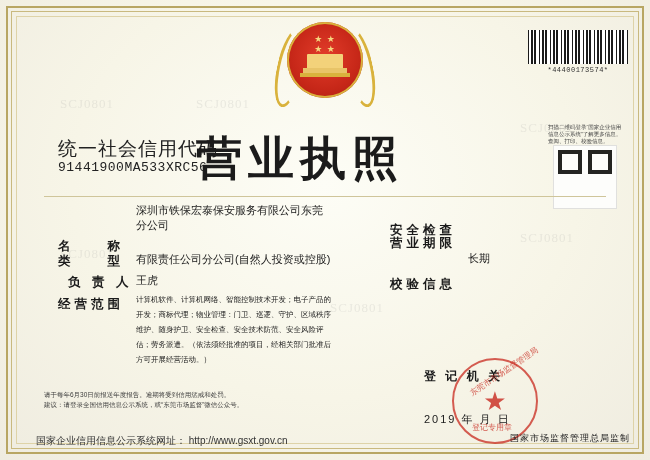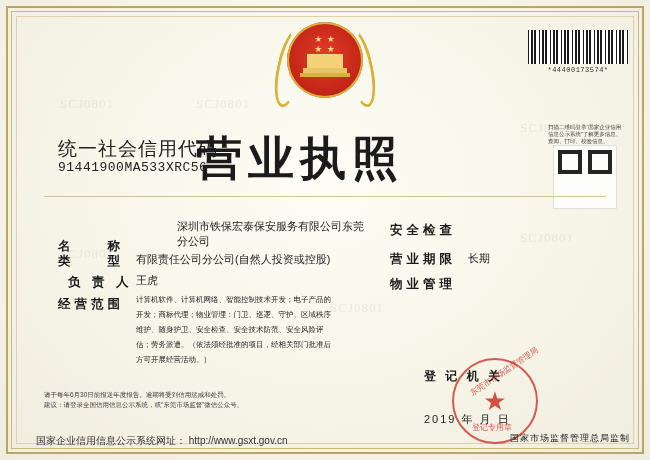--- a/index.html
+++ b/index.html
@@ -227,37 +227,37 @@
   <div class="qr-label">扫描二维码登录“国家企业信用信息公示系统”了解更多信息。 查阅、打印、校验信息。</div>
   <div class="qr"></div>
 
   <div class="code-label">统一社会信用代码</div>
   <div class="code-value">91441900MA533XRC56</div>
   <div class="main-title">营业执照</div>
 
   <div class="sep"></div>
 
   <div class="field-label" style="left:58px;top:222px;margin-top:16px;">名　　称</div>
-  <div class="field-value" style="left:136px;top:219px;width:190px;margin-left:41px;">深圳市铁保宏泰保安服务有限公司东莞分公司</div>
+  <div class="field-value" style="left:136px;top:203px;width:190px;">深圳市铁保宏泰保安服务有限公司东莞分公司</div>
 
   <div class="field-label" style="left:58px;top:253px;">类　　型</div>
   <div class="field-value" style="left:136px;top:252px;width:200px;">有限责任公司分公司(自然人投资或控股)</div>
 
   <div class="field-label" style="left:68px;top:274px;">负 责 人</div>
   <div class="field-value" style="left:136px;top:273px;width:200px;">王虎</div>
 
   <div class="field-label" style="left:58px;top:296px;">经营范围</div>
   <div class="field-value" style="left:136px;top:292px;width:200px;font-size:7.5px;line-height:15px;">计算机软件、计算机网络、智能控制技术开发；电子产品的开发；商标代理；物业管理：门卫、巡逻、守护、区域秩序维护、随身护卫、安全检查、安全技术防范、安全风险评估；劳务派遣。（依法须经批准的项目，经相关部门批准后方可开展经营活动。）</div>
 
   <div class="field-label" style="left:390px;top:222px;">安全检查</div>
 
-  <div class="field-label" style="left:390px;top:251px;text-align:right;">营业期限</div>
+  <div class="field-label" style="left:390px;top:235px;text-align:right;">营业期限</div>
   <div class="field-value" style="left:468px;top:251px;width:150px;">长期</div>
 
-  <div class="field-label" style="left:390px;top:276px;">物业管理</div>
+  <div class="field-label" style="left:390px;top:276px;">校验信息</div>
 
   <div class="reg-authority">登 记 机 关</div>
   <div class="reg-date">2019    年    月    日</div>
 
   <div class="seal">
     <div class="ring"></div>
     <div class="star">★</div>
     <div class="txt">
       <span style="left:12px;top:8px;transform:rotate(-34deg);">东莞市市场监督管理局</span>
       <span style="left:20px;top:64px;">登记专用章</span>

